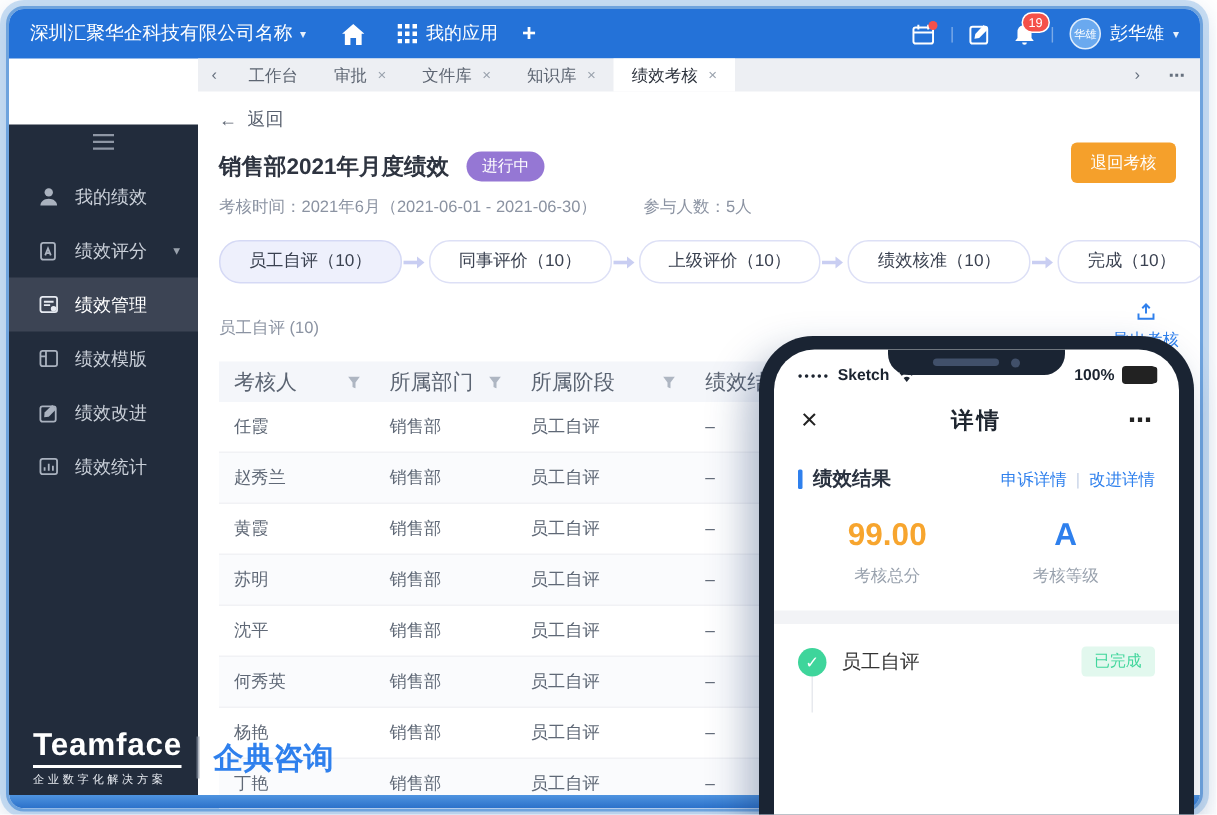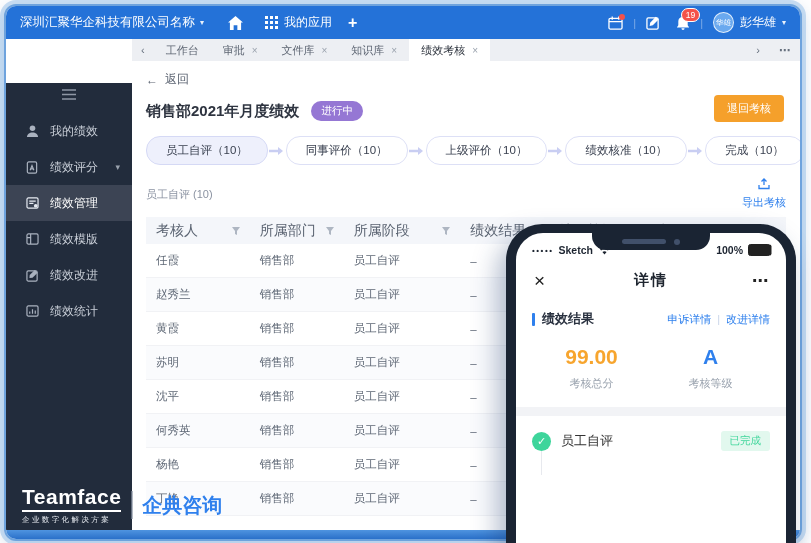--- a/index.html
+++ b/index.html
@@ -296,20 +296,24 @@
 
   <div class="main">
     <div class="back-row">
       <span>←</span>
       <span>返回</span>
     </div>
     <div class="title-row">
       <span class="page-title">销售部2021年月度绩效</span>
       <span class="status-badge">进行中</span>
     </div>
+    <div class="meta-row">
+      <span>考核时间：2021年6月（2021-06-01 - 2021-06-30）</span>
+      <span class="m2">参与人数：5人</span>
+    </div>
     <button class="return-btn">退回考核</button>
 
     <div class="steps">
       <span class="step-pill active">员工自评（10）</span>
       <span class="step-arrow">
           <svg width="18" height="10" viewBox="0 0 18 10" fill="none" stroke="currentColor" stroke-width="2.4">
             <path d="M1 5h10"></path>
             <path d="M10 1l5 4-5 4" fill="currentColor" stroke="none"></path>
           </svg>
         </span>

